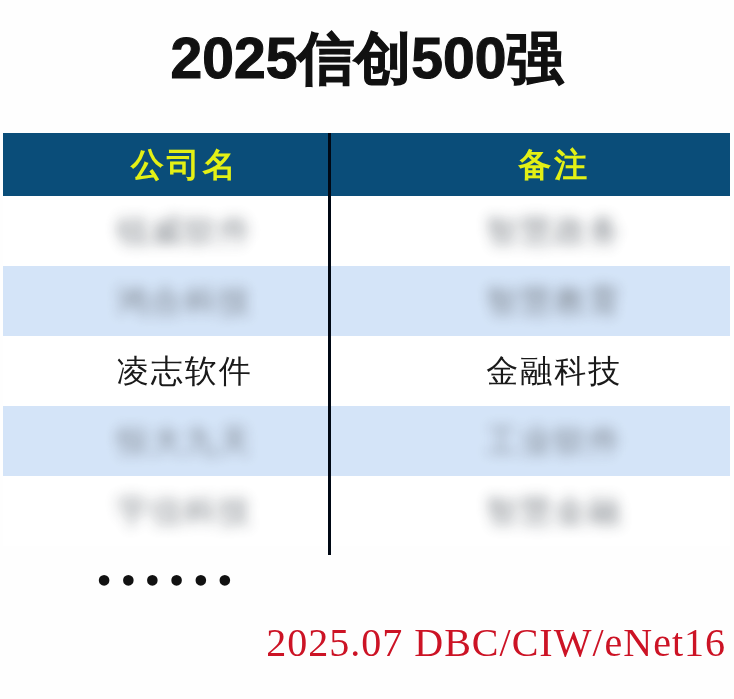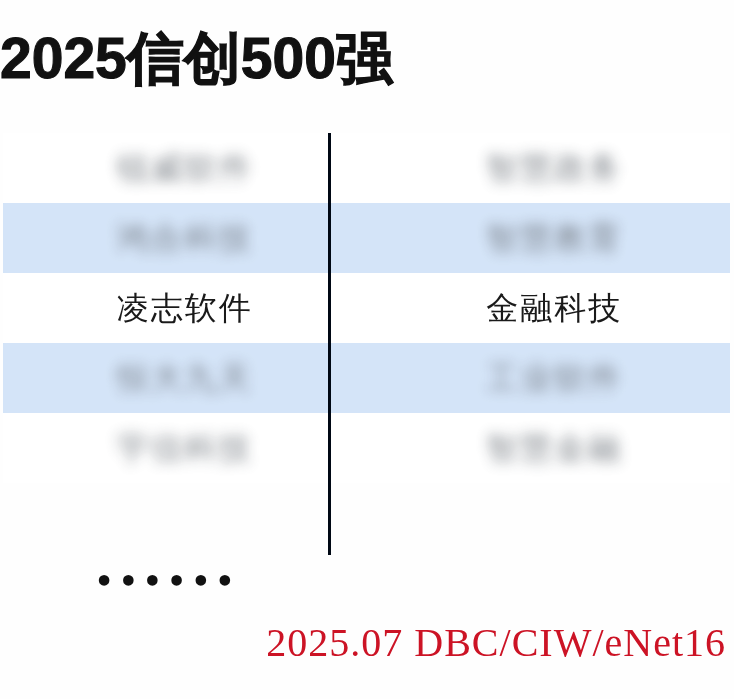--- a/index.html
+++ b/index.html
@@ -15,20 +15,21 @@
     overflow: hidden;
     background: #fefefe;
   }
 
   
   #page-title {
     position: absolute;
     left: 0;
     top: 22px;
     width: 734px;
+    text-align: center;
     font-size: 57px;
     line-height: 72px;
     font-weight: 900;
     color: #111111;
     letter-spacing: 0px;
     -webkit-text-stroke: 1.1px #111111;
     font-family: "Liberation Sans", "DejaVu Sans", sans-serif;
   }
 
   
@@ -123,20 +124,24 @@
     white-space: nowrap;
   }
 </style>
 </head>
 <body>
 
 <div id="page-title">2025信创500强</div>
 
 <div id="rank-table">
 
+  <div class="table-header">
+    <div class="th th-company">公司名</div>
+    <div class="th th-note">备注</div>
+  </div>
 
   <div class="table-row">
     <div class="cell cell-company blurred">锐威软件</div>
     <div class="cell cell-note blurred">智慧政务</div>
   </div>
 
   <div class="table-row striped">
     <div class="cell cell-company blurred">鸿合科技</div>
     <div class="cell cell-note blurred">智慧教育</div>
   </div>

